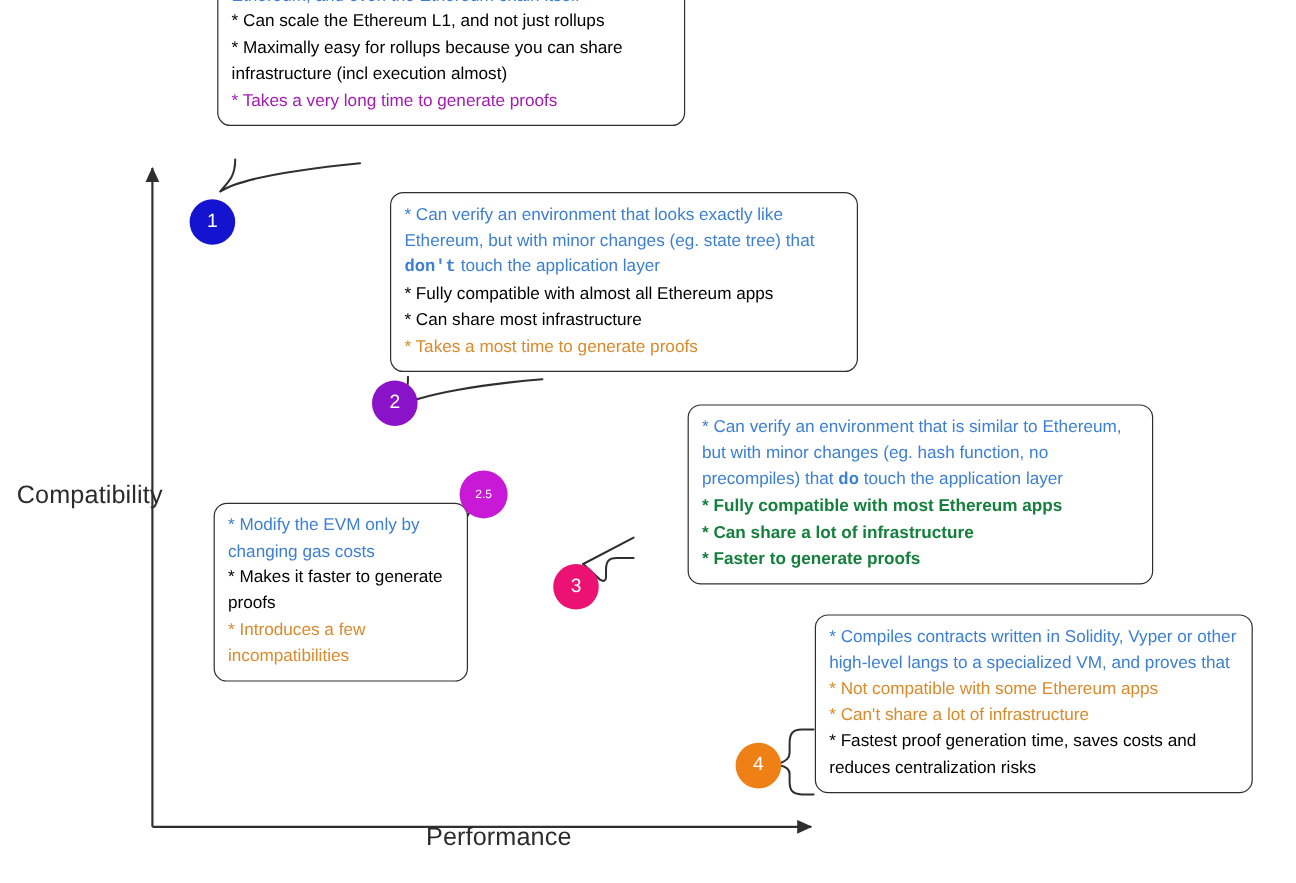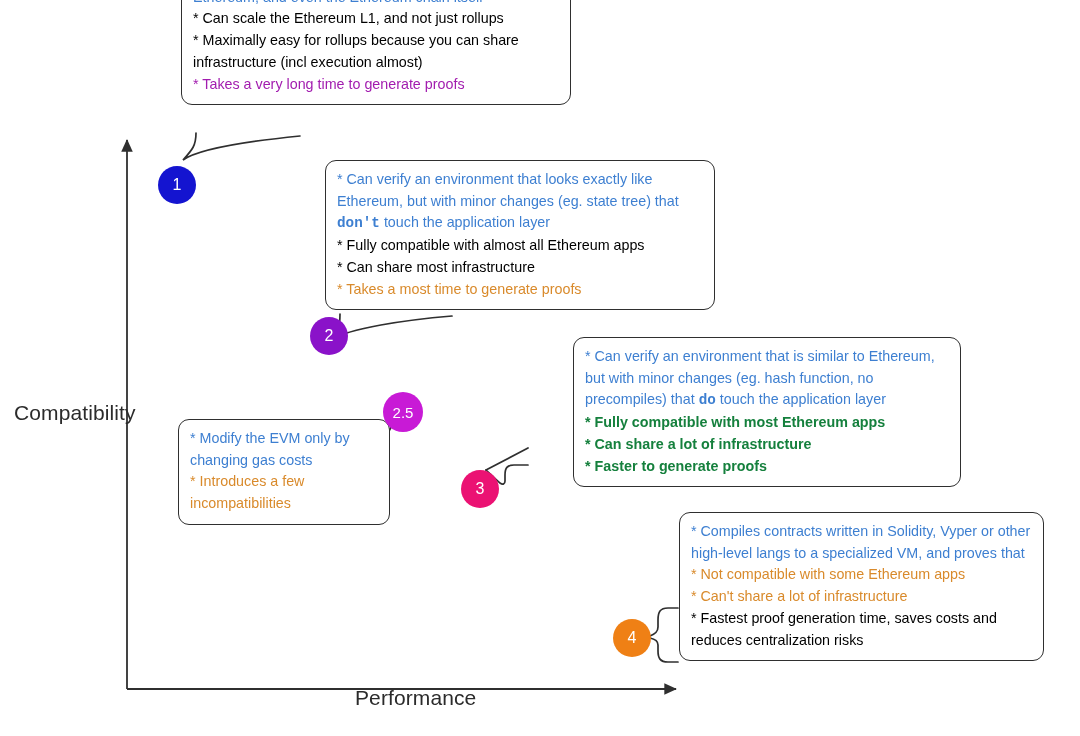--- a/index.html
+++ b/index.html
@@ -57,21 +57,21 @@
     position: absolute;
     border-radius: 50%;
     color: #ffffff;
     display: flex;
     align-items: center;
     justify-content: center;
     font-size: 16px;
     z-index: 6;
     box-sizing: border-box;
   }
-  .node.small-txt { font-size: 15px; }
+  .node.small-txt { font-size: 10px; }
 
   #box1 { left: 181px; top: -44px;  width: 390px; }
   #box2 { left: 325px; top: 160px;  width: 390px; }
   #box25{ left: 178px; top: 419px;  width: 212px; }
   #box3 { left: 529px; top: 337px;  width: 388px; margin-left: 44px; }
   #box4 { left: 679px; top: 512px;  width: 365px; }
 
   #node1  { left: 158px; top: 166px; width: 38px; height: 38px; background: #1414d0; }
   #node2  { left: 310px; top: 317px; width: 38px; height: 38px; background: #8a12c9; }
   #node25 { left: 383px; top: 392px; width: 40px; height: 40px; background: #c81ad6; }
@@ -118,20 +118,21 @@
 
 <div class="callout" id="box2">
   <p class="c-blue"><span>* Can verify an environment that looks exactly like Ethereum, but with minor changes (eg. state tree) that </span><b>don't</b><span> touch the application layer</span></p>
   <p class="c-green">* Fully compatible with almost all Ethereum apps</p>
   <p class="c-green">* Can share most infrastructure</p>
   <p class="c-orange">* Takes a most time to generate proofs</p>
 </div>
 
 <div class="callout" id="box25">
   <p class="c-blue">* Modify the EVM only by changing gas costs</p>
+  <p class="c-green">* Makes it faster to generate proofs</p>
   <p class="c-orange">* Introduces a few incompatibilities</p>
 </div>
 
 <div class="callout" id="box3">
   <p class="c-blue"><span>* Can verify an environment that is similar to Ethereum, but with minor changes (eg. hash function, no precompiles) that </span><b>do</b><span> touch the application layer</span></p>
   <p class="c-olive">* Fully compatible with most Ethereum apps</p>
   <p class="c-olive">* Can share a lot of infrastructure</p>
   <p class="c-olive">* Faster to generate proofs</p>
 </div>
 

